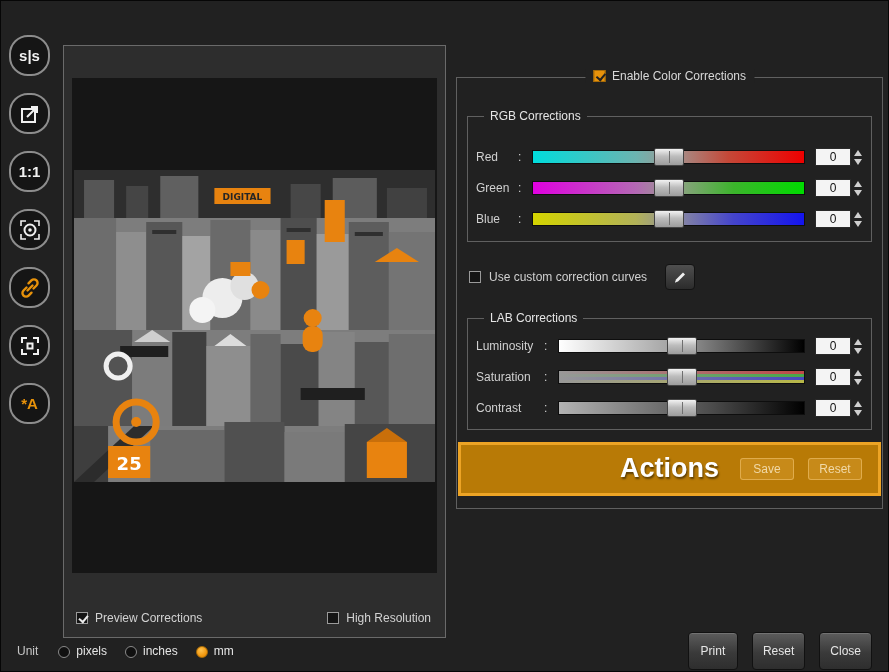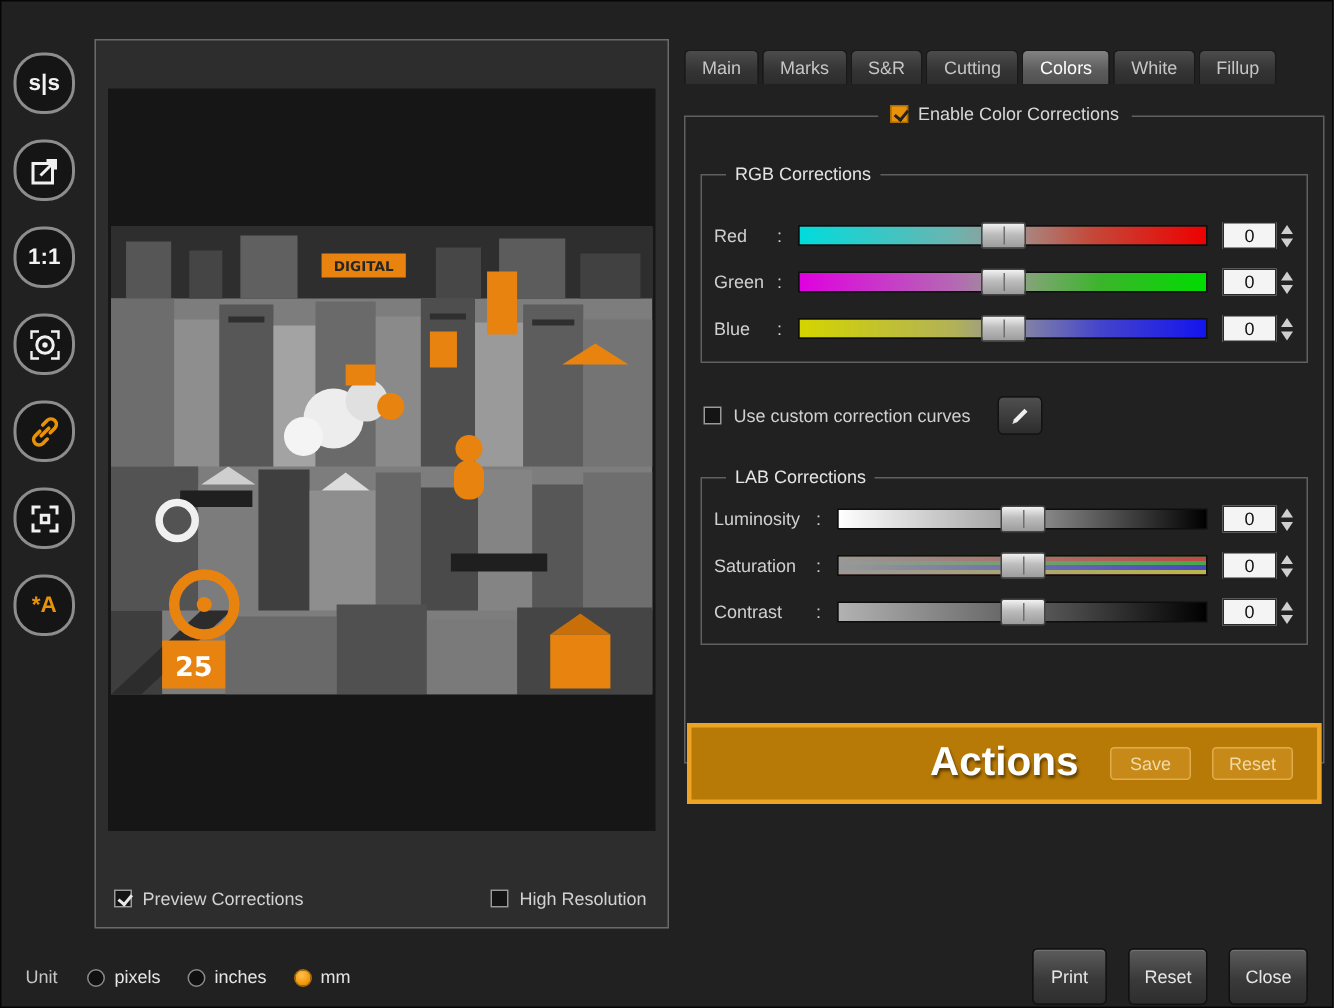--- a/index.html
+++ b/index.html
@@ -22,21 +22,21 @@
                 color:#222; font-size:13px; }
 
   
   .toolbar { position:absolute; left:8px; top:34px; display:flex; flex-direction:column; gap:17px; }
   .tool-btn { width:41px; height:41px; background:#151515; border:2px solid #8d8d8d; border-radius:19px;
               color:#f2f2f2; display:flex; align-items:center; justify-content:center;
               font-size:15px; font-weight:bold; cursor:pointer; }
   .tool-btn.orange { color:#e8920a; }
 
   
-  .preview-panel { position:absolute; left:62px; top:25px; width:383px; height:593px;
+  .preview-panel { position:absolute; left:62px; top:44px; width:383px; height:593px;
                    background:#2d2d2d; border:1px solid #6a6a6a; }
   .preview-page { position:absolute; left:8px; right:8px; top:32px; bottom:64px; background:#161616; }
   .artwork { position:absolute; left:2px; right:2px; top:50%; height:312px; transform:translateY(-50%); }
   .artwork svg { width:100%; height:100%; display:block; }
   .artwork text { font-family:"DejaVu Sans", sans-serif; }
   .preview-opts { position:absolute; left:12px; right:14px; bottom:12px;
                   display:flex; justify-content:space-between; align-items:center; }
 
   
   .check-row { display:flex; align-items:center; gap:7px; color:#d2d2d2; font-size:12px; cursor:pointer; }
@@ -104,21 +104,21 @@
                        border-left:4.5px solid transparent; border-right:4.5px solid transparent;
                        border-top:6px solid #cfcfcf; }
 
   .curves-row { position:absolute; left:12px; top:186px; display:flex; align-items:center; gap:8px; }
   .pen-btn { width:30px; height:26px; margin-left:10px;
              background:linear-gradient(#4f4f4f,#2c2c2c); border:1px solid #131313; border-radius:4px;
              display:flex; align-items:center; justify-content:center; cursor:pointer; }
 
   
   .actions { position:absolute; left:1px; right:1px; top:364px; height:54px;
-             background:#b87a06; border:3px solid #eda425;margin-top:40px; }
+             background:#b87a06; border:3px solid #eda425; }
   .actions-title { position:absolute; left:50%; top:50%; transform:translate(-50%,-52%);
                    color:#fff; font-size:27px; font-weight:bold;
                    text-shadow:1px 2px 2px rgba(0,0,0,.5); }
   .act-btn { position:absolute; top:50%; transform:translateY(-50%); width:54px; height:22px;
              background:rgba(255,196,96,.22); border:1px solid rgba(255,214,140,.45); border-radius:3px;
              color:#f1d9a8; font-size:12px; display:flex; align-items:center; justify-content:center; cursor:pointer; }
   .act-save { right:84px; }
   .act-reset { right:16px; }
 
   
@@ -252,29 +252,20 @@
         <span>Preview Corrections</span>
       </div>
       <div class="check-row">
         <span class="cb"></span>
         <span>High Resolution</span>
       </div>
     </div>
   </div>
 
   <div class="right">
-    <div class="tabs">
-      <div class="tab">Main</div>
-      <div class="tab">Marks</div>
-      <div class="tab">S&amp;R</div>
-      <div class="tab">Cutting</div>
-      <div class="tab active">Colors</div>
-      <div class="tab">White</div>
-      <div class="tab">Fillup</div>
-    </div>
 
     <div class="outer-frame">
       <div class="legend check-row">
         <span class="cb orange checked"></span>
         <span class="legend-text">Enable Color Corrections</span>
       </div>
 
       <div class="group" id="rgb-group">
         <span class="g-legend">RGB Corrections</span>
         <div class="rows">

